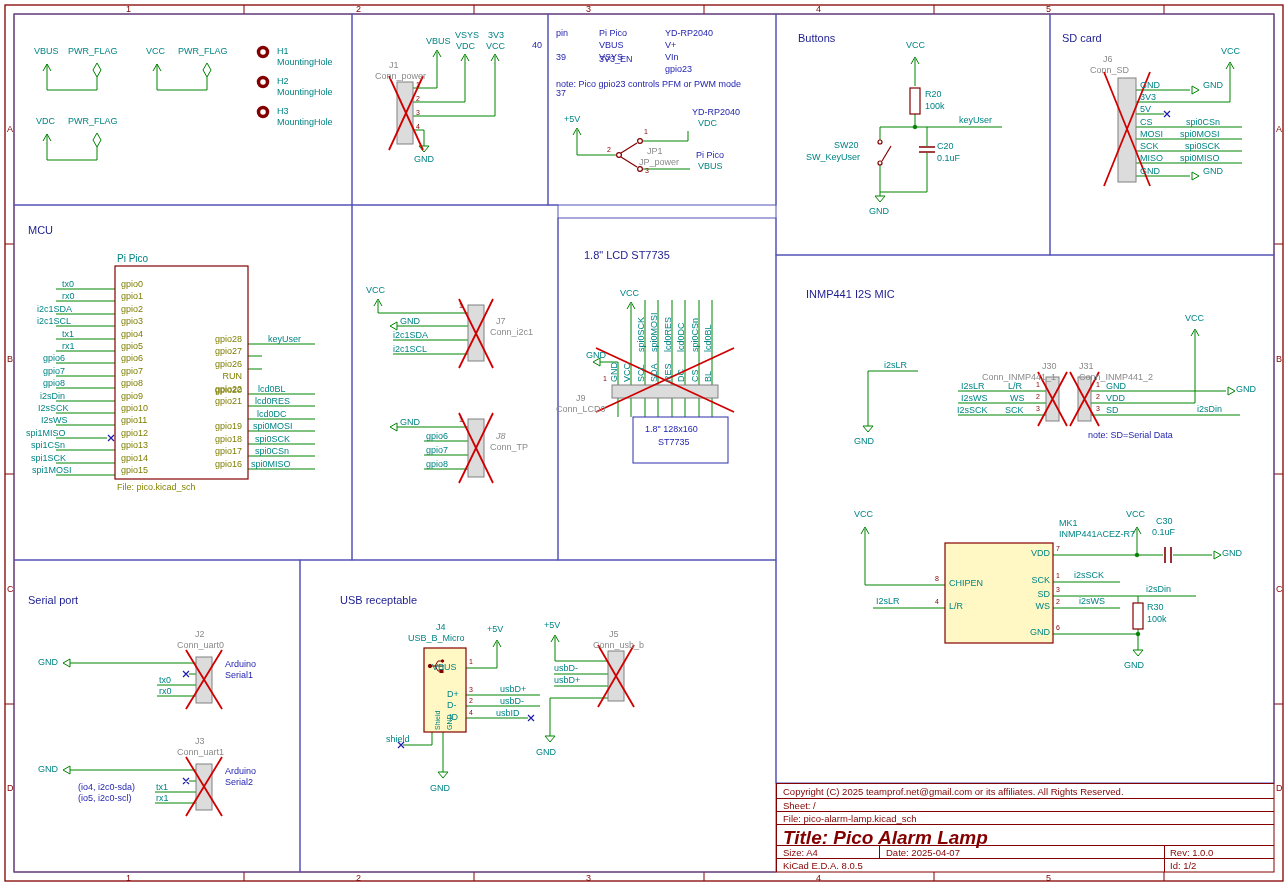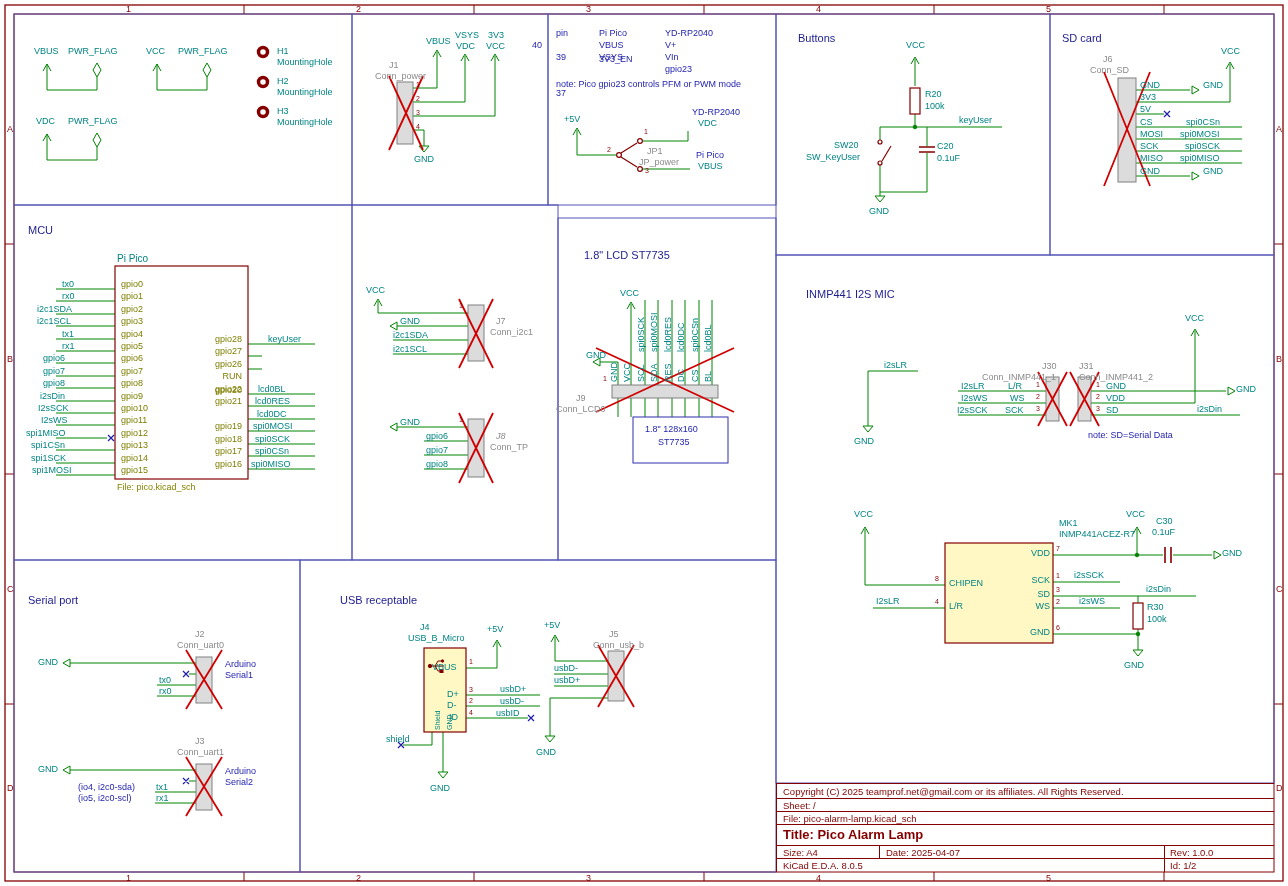--- a/index.html
+++ b/index.html
@@ -12,21 +12,21 @@
   .c-u{color:#840000;font-size:7px;line-height:8px}
   .c-r{color:#8a8a8a}
   .c-b{color:#2424b0}
   .c-t{color:#1d1d90;font-size:11px;line-height:12px}
   .c-s{color:#7e7e00}
   .c-h{color:#008484;font-size:10px}
   .c-f{color:#848400}
   .frlbl{position:absolute;font-size:9px;color:#840000}
   .tb{position:absolute;left:776px;top:783px;width:498px;height:89px;color:#840000}
   .tb .t{position:absolute;font-size:9.5px;white-space:nowrap}
-  .tb .big{font-size:13px;font-weight:bold;}
+  .tb .big{font-size:19px;font-weight:bold;font-style:italic}
   .tbl{position:absolute;background:#840000}
 </style>
 </head>
 <body>
 
 <div id="canvas">
 
   <svg id="wires" width="1288" height="886">
 
     <g stroke="#840000" fill="none">
@@ -353,21 +353,21 @@
       <span class="lbl c-r" style="left: 195px; top: 736px;">J3</span>
       <span class="lbl c-r" style="left: 177px; top: 747px;">Conn_uart1</span>
       <span class="lbl c-n" style="left: 38px; top: 764px;">GND</span>
       <span class="lbl c-b" style="left: 78px; top: 782px;">(io4, i2c0-sda)</span>
       <span class="lbl c-n" style="left: 156px; top: 782px;">tx1</span>
       <span class="lbl c-b" style="left: 78px; top: 793px;">(io5, i2c0-scl)</span>
       <span class="lbl c-n" style="left: 156px; top: 793px;">rx1</span>
       <span class="lbl c-b" style="left: 225px; top: 766px;">Arduino</span>
       <span class="lbl c-b" style="left: 225px; top: 777px;">Serial2</span>
       <span class="lbl c-t" style="left: 340px; top: 594px;">USB receptable</span>
-      <span class="lbl c-n" style="left: 420px; top: 622px;">J4</span>
+      <span class="lbl c-n" style="left: 436px; top: 622px;">J4</span>
       <span class="lbl c-n" style="left: 408px; top: 633px;">USB_B_Micro</span>
       <span class="lbl c-n" style="left: 487px; top: 624px;">+5V</span>
       <span class="lbl c-p" style="left: 432px; top: 662px;">VBUS</span>
       <span class="lbl c-u" style="left: 469px; top: 658px;">1</span>
       <span class="lbl c-p" style="left: 447px; top: 689px;">D+</span>
       <span class="lbl c-u" style="left: 469px; top: 686px;">3</span>
       <span class="lbl c-p" style="left: 447px; top: 700px;">D-</span>
       <span class="lbl c-u" style="left: 469px; top: 697px;">2</span>
       <span class="lbl c-p" style="left: 449px; top: 712px;">ID</span>
       <span class="lbl c-u" style="left: 469px; top: 709px;">4</span>

